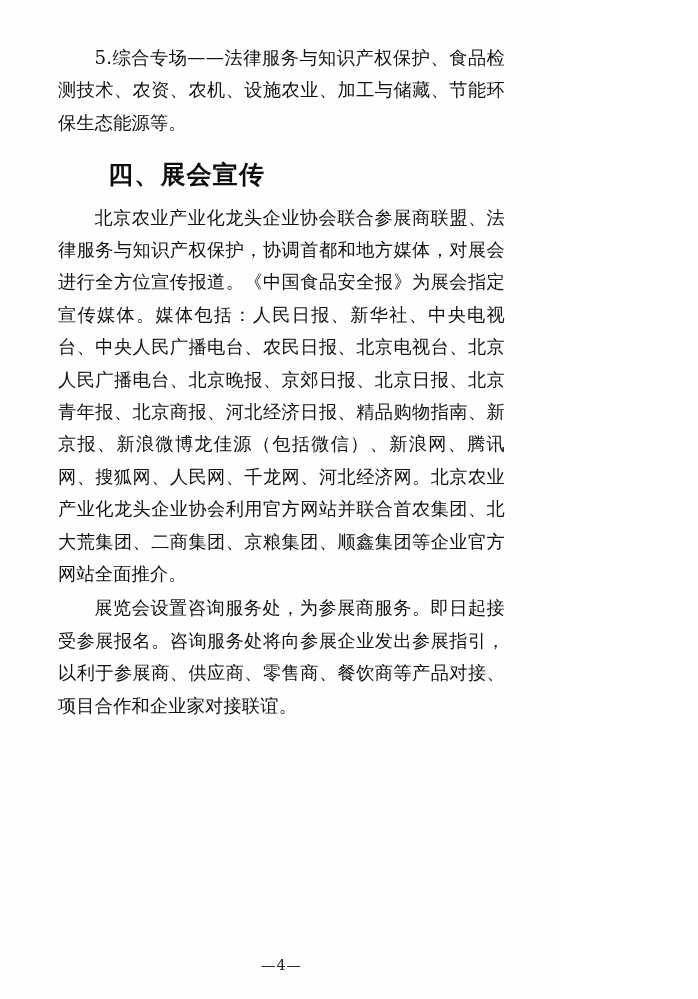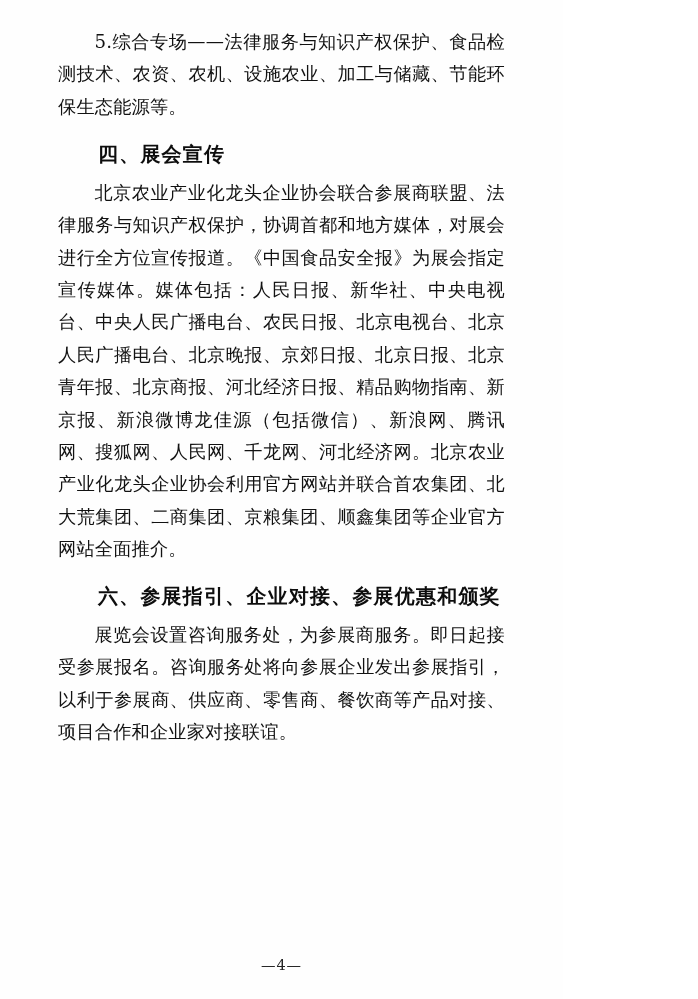--- a/index.html
+++ b/index.html
@@ -12,41 +12,41 @@
     height: 999px;
     overflow: hidden;
     font-family: "DejaVu Serif", serif;
     color: #1a1a1a;
   }
   .page {
     position: relative;
     width: 563px;
     height: 999px;
     box-sizing: border-box;
-    padding: 26px 58px 0 58px;
+    padding: 42px 58px 0 58px;
     background: #fefefe;
   }
   .doc-body {
     font-size: 18.2px;
     line-height: 1.78;
     text-align: justify;
     text-justify: inter-ideograph;
     letter-spacing: 0.2px;
     color: #121212;
   }
   .para {
     margin: 0 0 2px 0;
     text-indent: 2em;
   }
   .heading {
     margin: 14px 0 4px 0;
     text-indent: 2em;
     font-weight: bold;
     font-family: "DejaVu Sans", sans-serif;
-    font-size: 20px;
+    font-size: 25px;
     letter-spacing: 1.2px;
     color: #0d0d0d;
   }
   .para-tight {
     margin-bottom: 8px;
   }
   .footer {
     position: absolute;
     left: 0;
     right: 0;
@@ -65,20 +65,19 @@
   <div class="doc-body">
 
     <p class="para">5.综合专场——法律服务与知识产权保护、食品检测技术、农资、农机、设施农业、加工与储藏、节能环保生态能源等。</p>
 
     <p class="heading">四、展会宣传</p>
 
     <p class="para">北京农业产业化龙头企业协会联合参展商联盟、法律服务与知识产权保护，协调首都和地方媒体，对展会进行全方位宣传报道。《中国食品安全报》为展会指定宣传媒体。媒体包括：人民日报、新华社、中央电视台、中央人民广播电台、农民日报、北京电视台、北京人民广播电台、北京晚报、京郊日报、北京日报、北京青年报、北京商报、河北经济日报、精品购物指南、新京报、新浪微博龙佳源（包括微信）、新浪网、腾讯网、搜狐网、人民网、千龙网、河北经济网。北京农业产业化龙头企业协会利用官方网站并联合首农集团、北大荒集团、二商集团、京粮集团、顺鑫集团等企业官方网站全面推介。</p>
 
 
 
-    <p class="heading">六、参展指引、企业对接、参展优惠和颁奖</p>
 
     <p class="para para-tight">展览会设置咨询服务处，为参展商服务。即日起接受参展报名。咨询服务处将向参展企业发出参展指引，以利于参展商、供应商、零售商、餐饮商等产品对接、项目合作和企业家对接联谊。</p>
 
   </div>
 
   <div class="footer">—4—</div>
 </div>
 
 </body></html>

